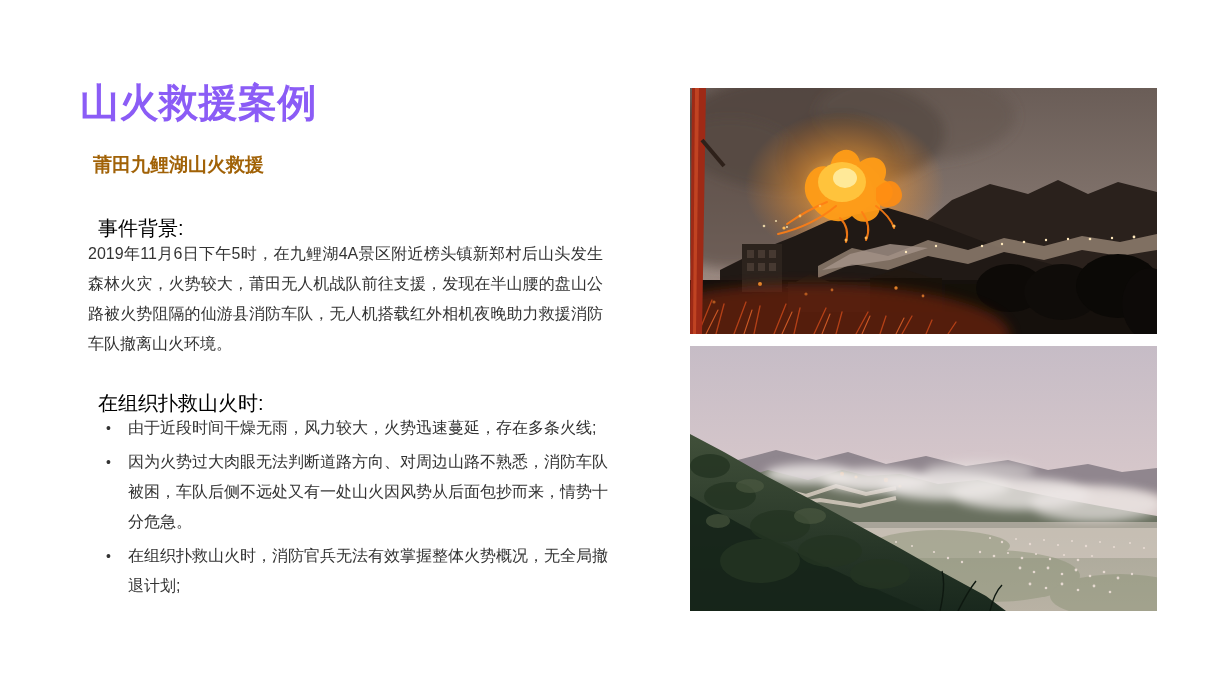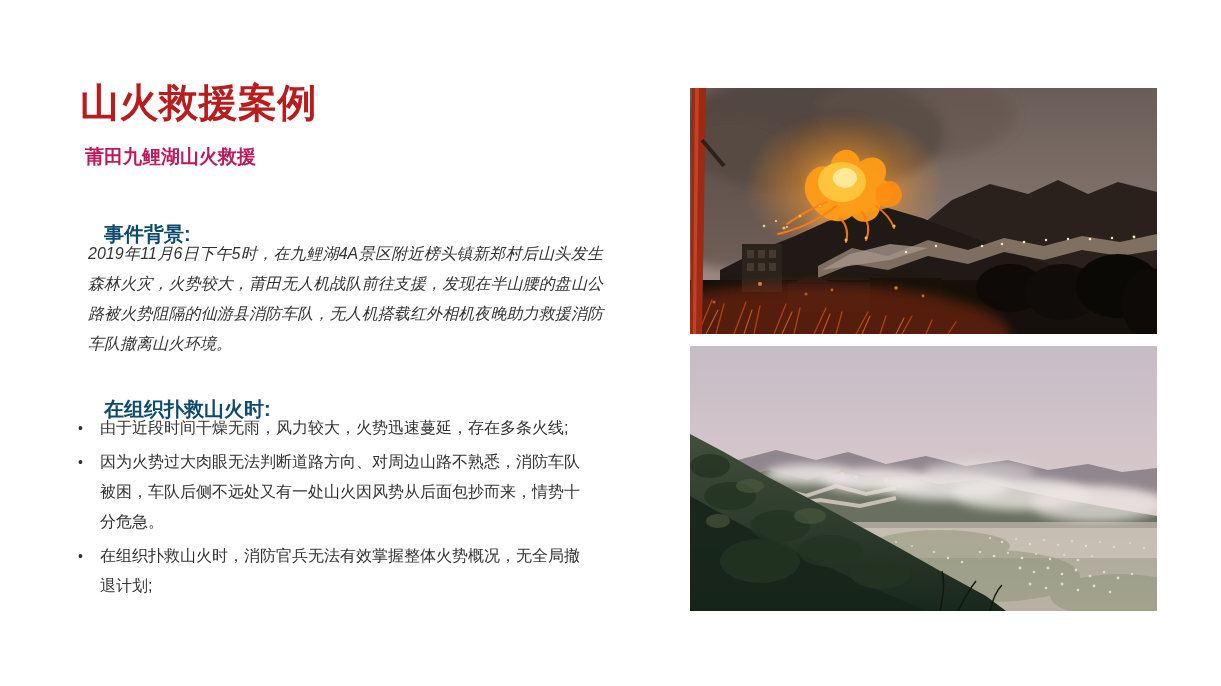--- a/index.html
+++ b/index.html
@@ -6,40 +6,39 @@
   .slide{
     position:relative;
     width:1221px;height:686px;
     background:#ffffff;
     overflow:hidden;
     font-family:"Liberation Sans","DejaVu Sans",sans-serif;
     margin:0 auto;
   }
   .page-title{
     position:absolute;left:80px;top:76px;margin:0;
-    font-size:39px;font-weight:900;color:#b91c1c;letter-spacing:0.5px;
+    font-size:39px;font-weight:900;color:#8b5cf6;letter-spacing:0.5px;
   }
   .page-subtitle{
-    position:absolute;left:81px;top:140px;margin:4px;
-    font-size:19px;font-weight:800;color:#be185d;
+    position:absolute;left:81px;top:140px;margin:12px;
+    font-size:19px;font-weight:800;color:#a16207;
   }
   .section-heading{
-    position:absolute;left:88px;margin:16px;
-    font-size:20px;font-weight:700;color:#0c4a6e;
+    position:absolute;left:88px;margin:10px;
+    font-size:20px;font-weight:400;color:#000000;
   }
   .heading-background{top:205px;}
   .heading-challenges{top:380px;}
   .body-text{
     position:absolute;left:88px;top:239px;margin:0;
     width:515px;font-size:16px;line-height:30px;color:#333333;
     text-align:justify;
-    font-style:italic;
   }
   .bullet-list{
-    position:absolute;left:76px;top:413px;margin:0;padding:0;
+    position:absolute;left:104px;top:413px;margin:0;padding:0;
     width:515px;list-style:none;
   }
   .bullet-list li{
     position:relative;
     padding-left:24px;
     font-size:16px;line-height:30px;color:#333333;
     margin-bottom:4px;
   }
   .bullet-list li::before{
     content:"\2022";

